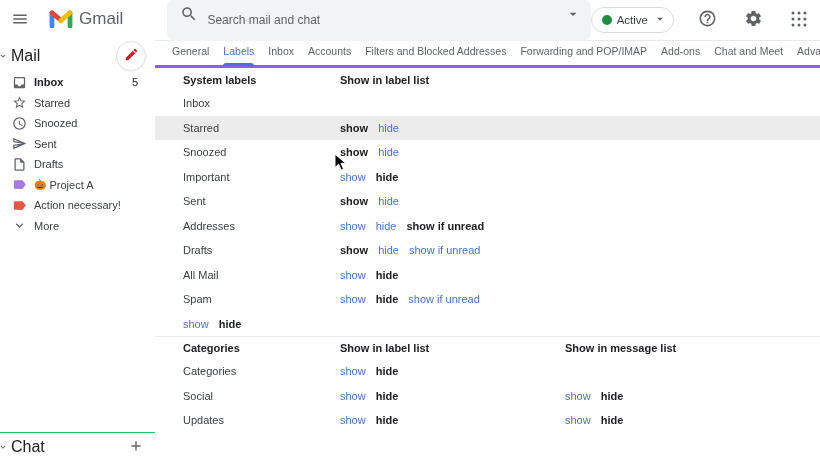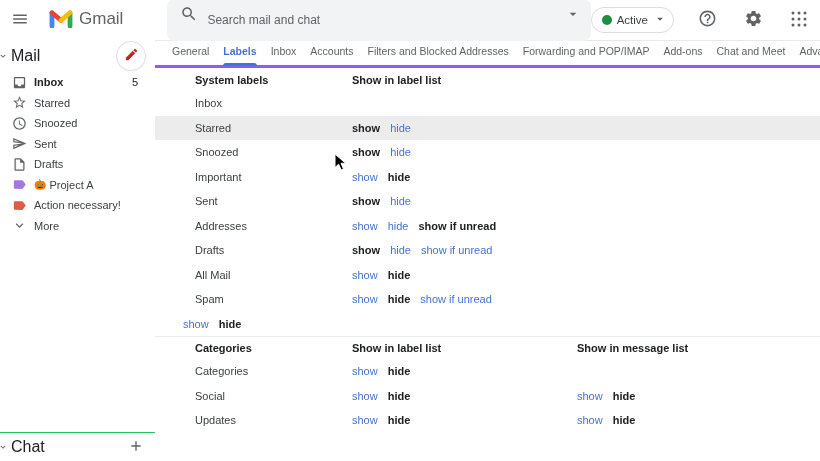--- a/index.html
+++ b/index.html
@@ -50,31 +50,31 @@
   .count { margin-left: auto; margin-right: 17px; font-size: 11px; color: #202124; }
   .chat-row { margin-top: auto; height: 29px; border-top: 1px solid #22c55e; display: flex;
     align-items: center; padding-left: 2px; }
 
   
   .main { flex: 1; min-width: 0; display: flex; flex-direction: column; }
   .page-title { font-size: 17px; font-weight: 400; color: #202124; padding: 8px 0 0 15px; height: 32px; }
   .tabs { height: 28px; border-top: 1px solid #e8e8e8; border-bottom: 3px solid #8b5cf6;
     display: flex; gap: 14px; padding-left: 17px; }
   .tab { position: relative; font-size: 10.5px; line-height: 21px; color: #5f6368; cursor: pointer; white-space: nowrap; }
-  .tab.active { color: var(--active_tab); font-weight: 700; }
+  .tab.active { color: var(--active_tab); font-weight: 400; }
   .tab.active::after { content: ""; position: absolute; left: 0; right: 0; bottom: -1px; height: 3px;
     background: var(--active_tab); border-radius: 3px 3px 0 0; }
 
   
   .ltable { font-size: 11px; }
   .trow { display: flex; align-items: center; height: 24.5px; padding-left: 28px; }
   .trow.thead { height: 23px; font-weight: 700; color: #202124; }
   .trow.sec-border { border-top: 1px solid #e8eaed; }
   .trow.hl { background: var(--highlight_row); }
-  .tname { width: 157px; flex: 0 0 157px; color: #3c4043; margin-left: 12px; }
+  .tname { width: 157px; flex: 0 0 157px; color: #3c4043; }
   .thead .tname { color: #202124; }
   .topts { width: 225px; flex: 0 0 225px; display: flex; gap: 10px; }
   .tmsg { display: flex; gap: 10px; }
   .opt.lnk { color: var(--link_blue); cursor: pointer; }
   .opt.sel { color: #202124; font-weight: 700; }
 
   
   .cursor { position: absolute; left: 334px; top: 153px; pointer-events: none; }
 </style>
 </head>

